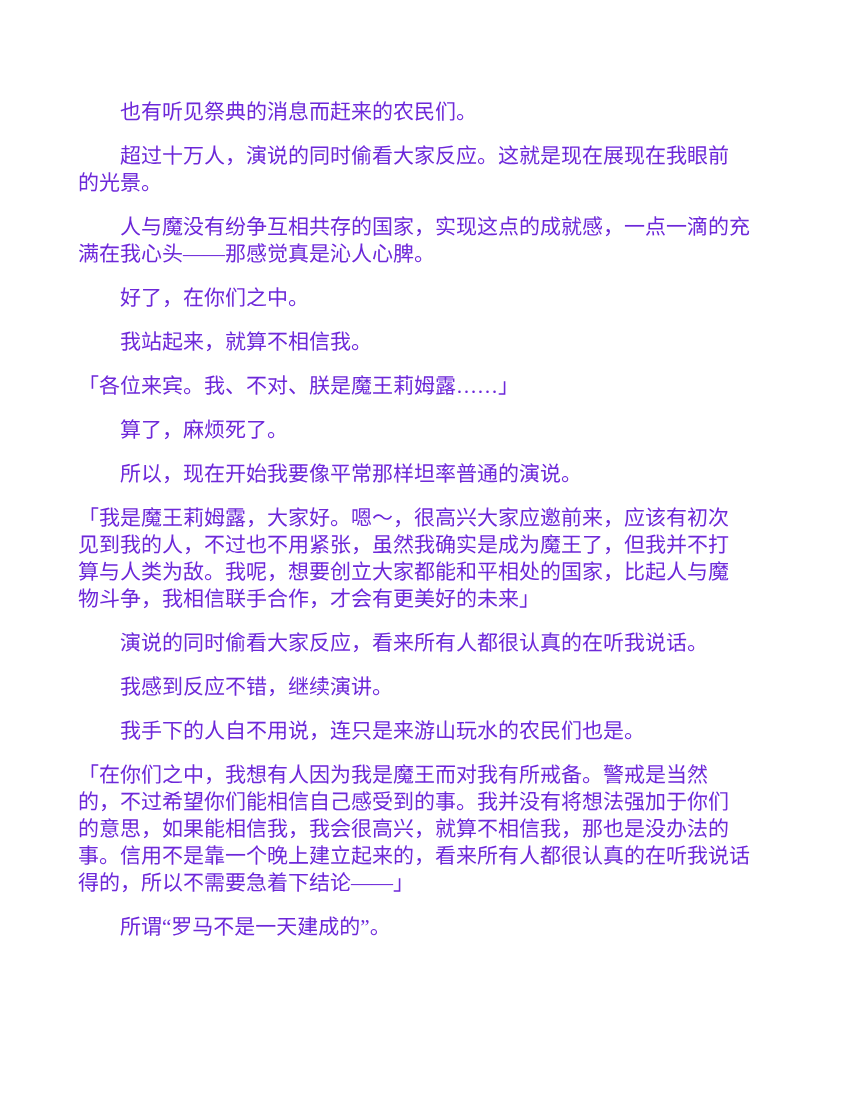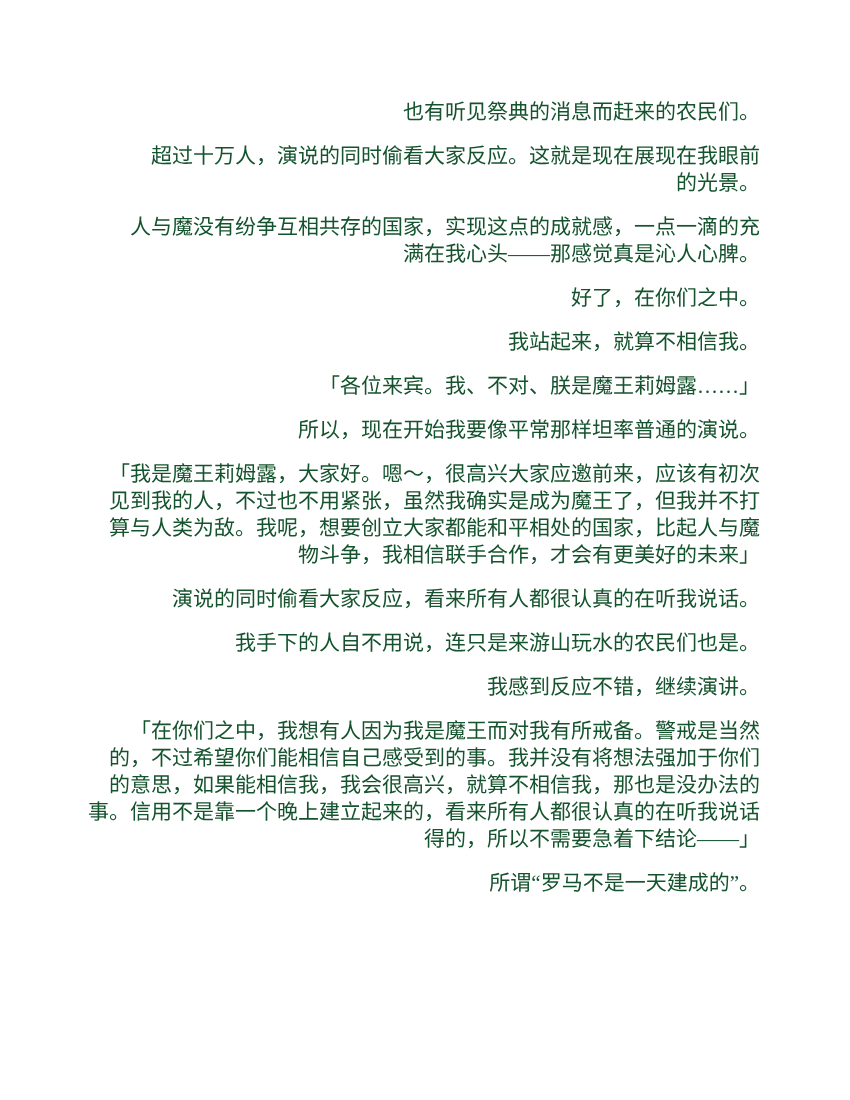--- a/index.html
+++ b/index.html
@@ -15,24 +15,24 @@
   }
   .page {
     width: 850px;
     height: 1100px;
     background: #ffffff;
     box-sizing: border-box;
     padding: 99px 85px 0 78px;
   }
   .text-block {
     width: 682px;
-    color: #14532d;
+    color: #6d28d9;
     font-size: 21px;
     line-height: 27px;
-    text-align: right;
+    text-align: left;
   }
   .para {
     margin: 0 0 17px 0;
     white-space: pre-line;
     word-break: break-all;
     overflow-wrap: break-word;
   }
   .para.indent {
     text-indent: 42px;
   }
@@ -47,28 +47,29 @@
 <div class="page">
   <div class="text-block" id="text-block">
       <div class="para indent">也有听见祭典的消息而赶来的农民们。</div>
       <div class="para indent">超过十万人，演说的同时偷看大家反应。这就是现在展现在我眼前
 的光景。</div>
       <div class="para indent">人与魔没有纷争互相共存的国家，实现这点的成就感，一点一滴的充
 满在我心头——那感觉真是沁人心脾。</div>
       <div class="para indent">好了，在你们之中。</div>
       <div class="para indent">我站起来，就算不相信我。</div>
       <div class="para quote">「各位来宾。我、不对、朕是魔王莉姆露……」</div>
+      <div class="para indent">算了，麻烦死了。</div>
       <div class="para indent">所以，现在开始我要像平常那样坦率普通的演说。</div>
       <div class="para quote">「我是魔王莉姆露，大家好。嗯～，很高兴大家应邀前来，应该有初次
 见到我的人，不过也不用紧张，虽然我确实是成为魔王了，但我并不打
 算与人类为敌。我呢，想要创立大家都能和平相处的国家，比起人与魔
 物斗争，我相信联手合作，才会有更美好的未来」</div>
       <div class="para indent">演说的同时偷看大家反应，看来所有人都很认真的在听我说话。</div>
+      <div class="para indent">我感到反应不错，继续演讲。</div>
       <div class="para indent">我手下的人自不用说，连只是来游山玩水的农民们也是。</div>
-      <div class="para indent">我感到反应不错，继续演讲。</div>
       <div class="para quote">「在你们之中，我想有人因为我是魔王而对我有所戒备。警戒是当然
 的，不过希望你们能相信自己感受到的事。我并没有将想法强加于你们
 的意思，如果能相信我，我会很高兴，就算不相信我，那也是没办法的
 事。信用不是靠一个晚上建立起来的，看来所有人都很认真的在听我说话
 得的，所以不需要急着下结论——」</div>
       <div class="para indent">所谓“罗马不是一天建成的”。</div>
     </div>
 </div>
 
 </body></html>

